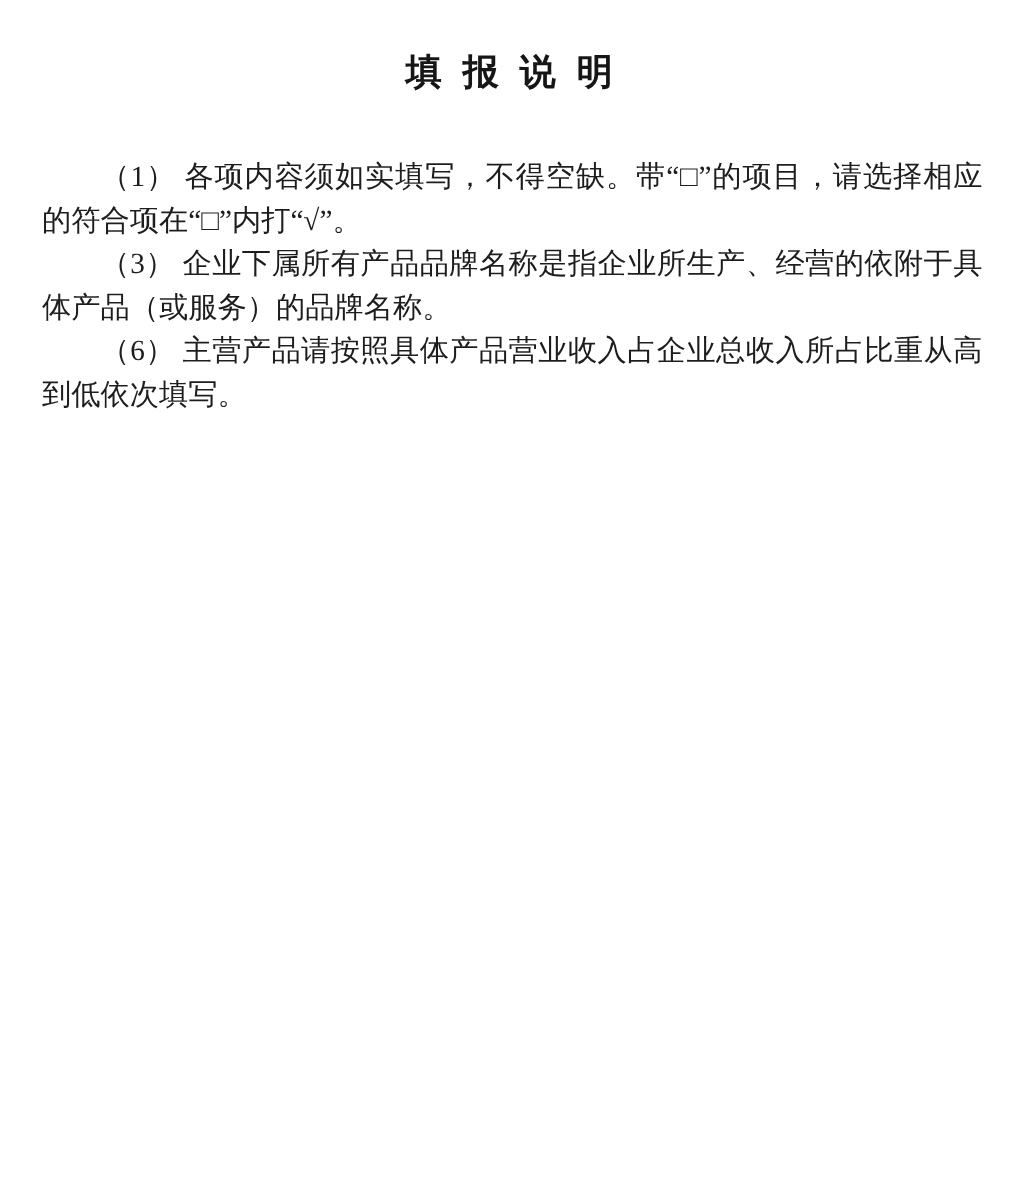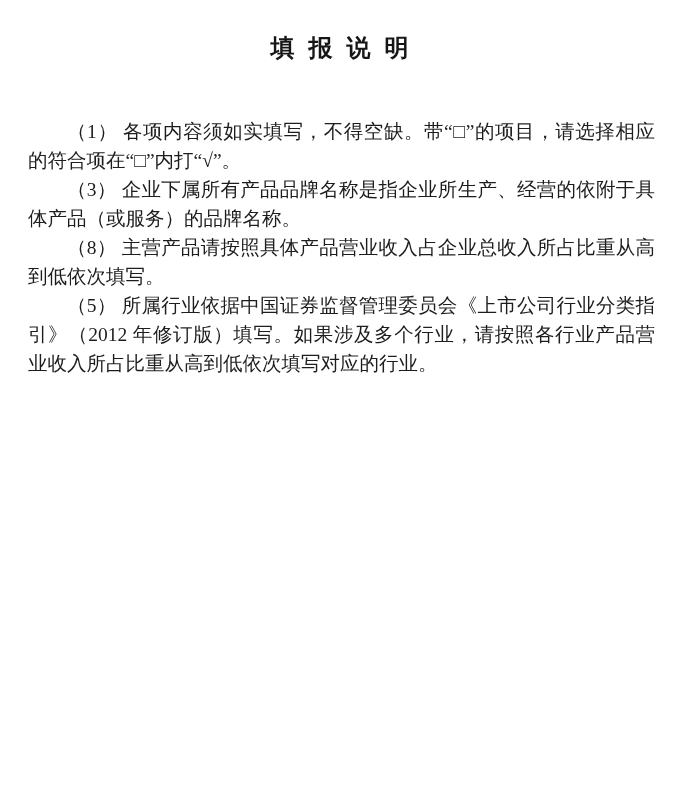--- a/index.html
+++ b/index.html
@@ -15,21 +15,21 @@
   .page {
     box-sizing: border-box;
     width: 683px;
     height: 791px;
     padding: 26px 28px 0 28px;
     background: #ffffff;
     color: #1d1d1d;
     font-family: "Liberation Serif", "DejaVu Serif", serif;
   }
   .doc-title {
-    margin: 6px 0 53px 0;
+    margin: 6px 0 40px 0;
     text-align: center;
     font-size: 24px;
     font-weight: 700;
     letter-spacing: 4px;
     color: #161616;
     white-space: pre;
   }
   .doc-content {
     width: 100%;
   }
@@ -47,16 +47,15 @@
 </style>
 </head>
 <body>
 
 <div class="page">
   <h1 class="doc-title">填 报 说 明</h1>
 
   <div class="doc-content">
     <p>（1） 各项内容须如实填写，不得空缺。带“□”的项目，请选择相应的符合项在“□”内打“√”。</p>
     <p>（3） 企业下属所有产品品牌名称是指企业所生产、经营的依附于具体产品（或服务）的品牌名称。</p>
-    <p>（8） 主营产品请按照具体产品营业收入占企业总收入所占比重从高到低依次填写。</p>
-    <p>（5） 所属行业依据中国证券监督管理委员会《上市公司行业分类指引》（2012 年修订版）填写。如果涉及多个行业，请按照各行业产品营业收入所占比重从高到低依次填写对应的行业。</p>
+    <p>（6） 主营产品请按照具体产品营业收入占企业总收入所占比重从高到低依次填写。</p>
   </div>
 </div>
 
 </body></html>

